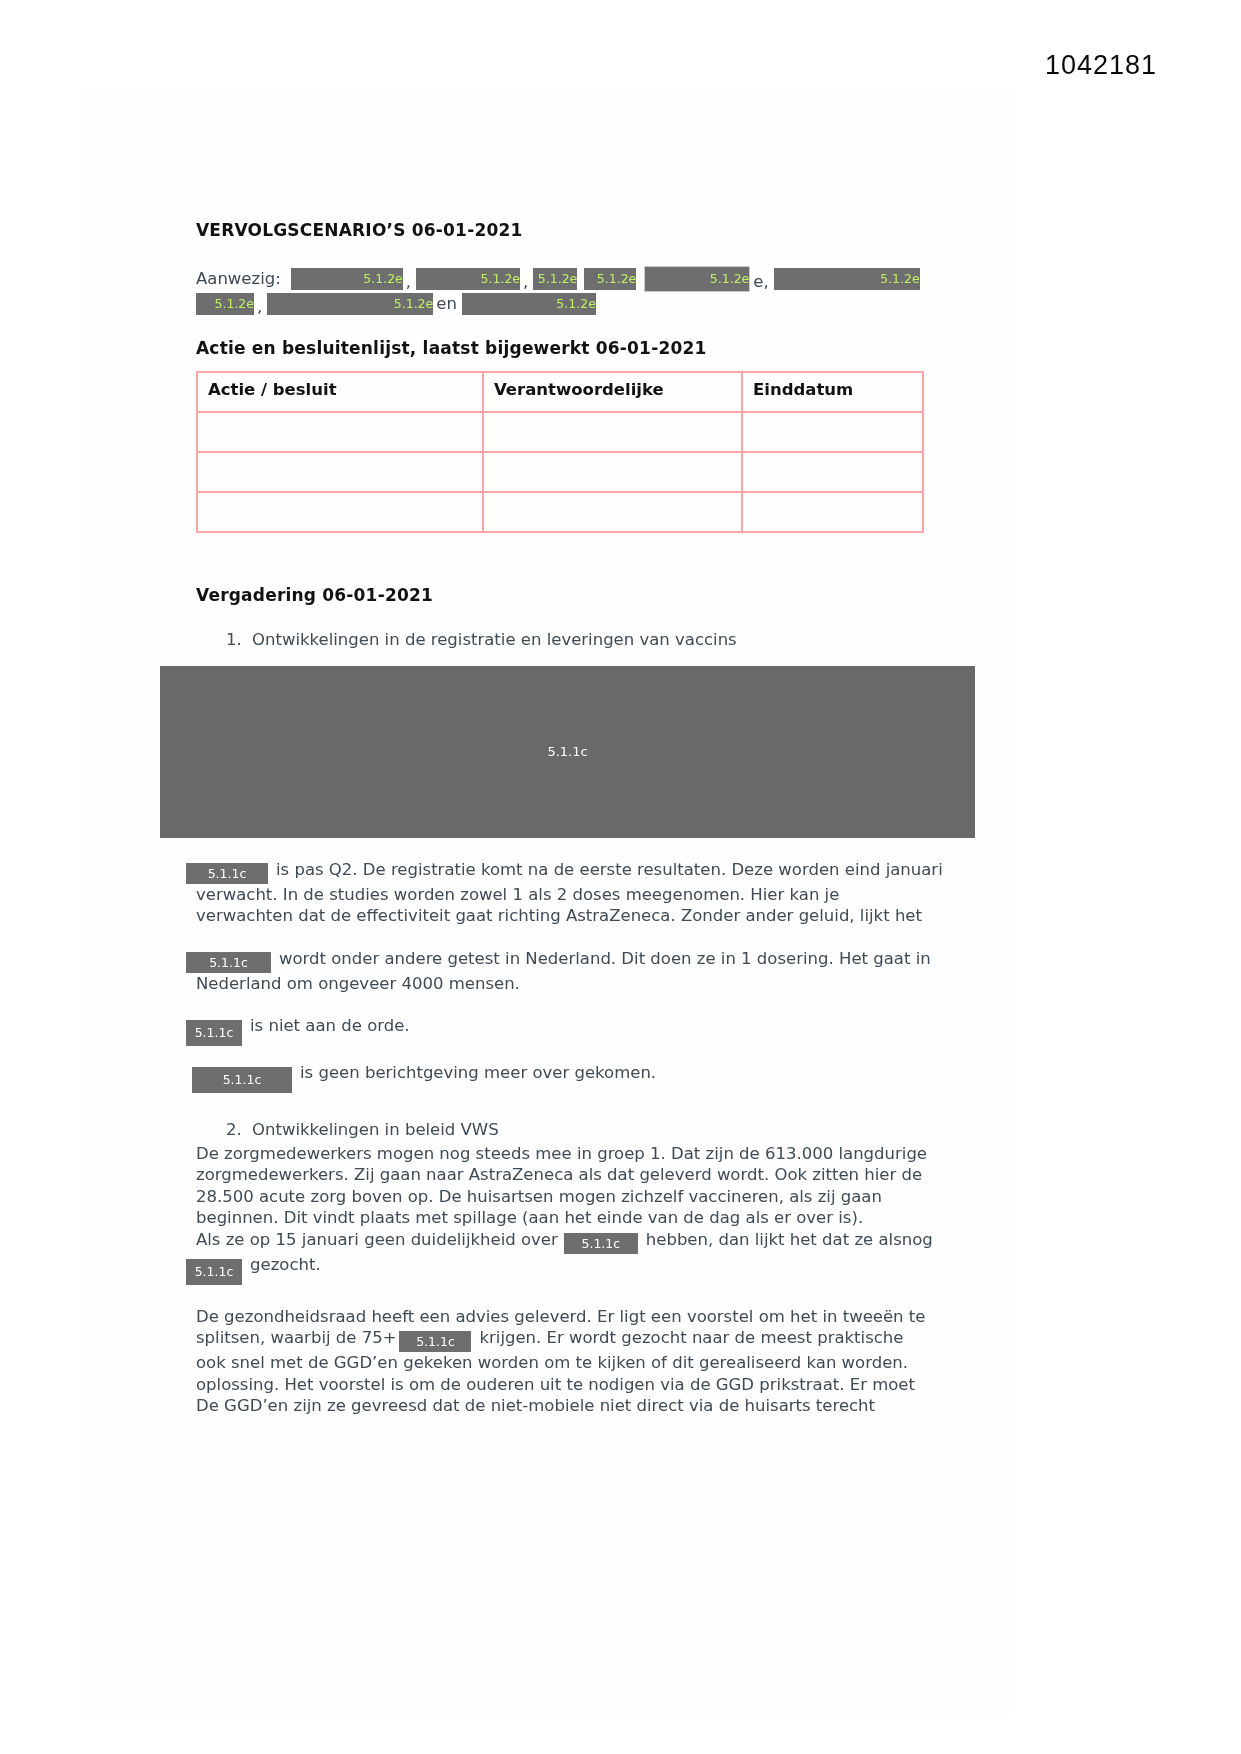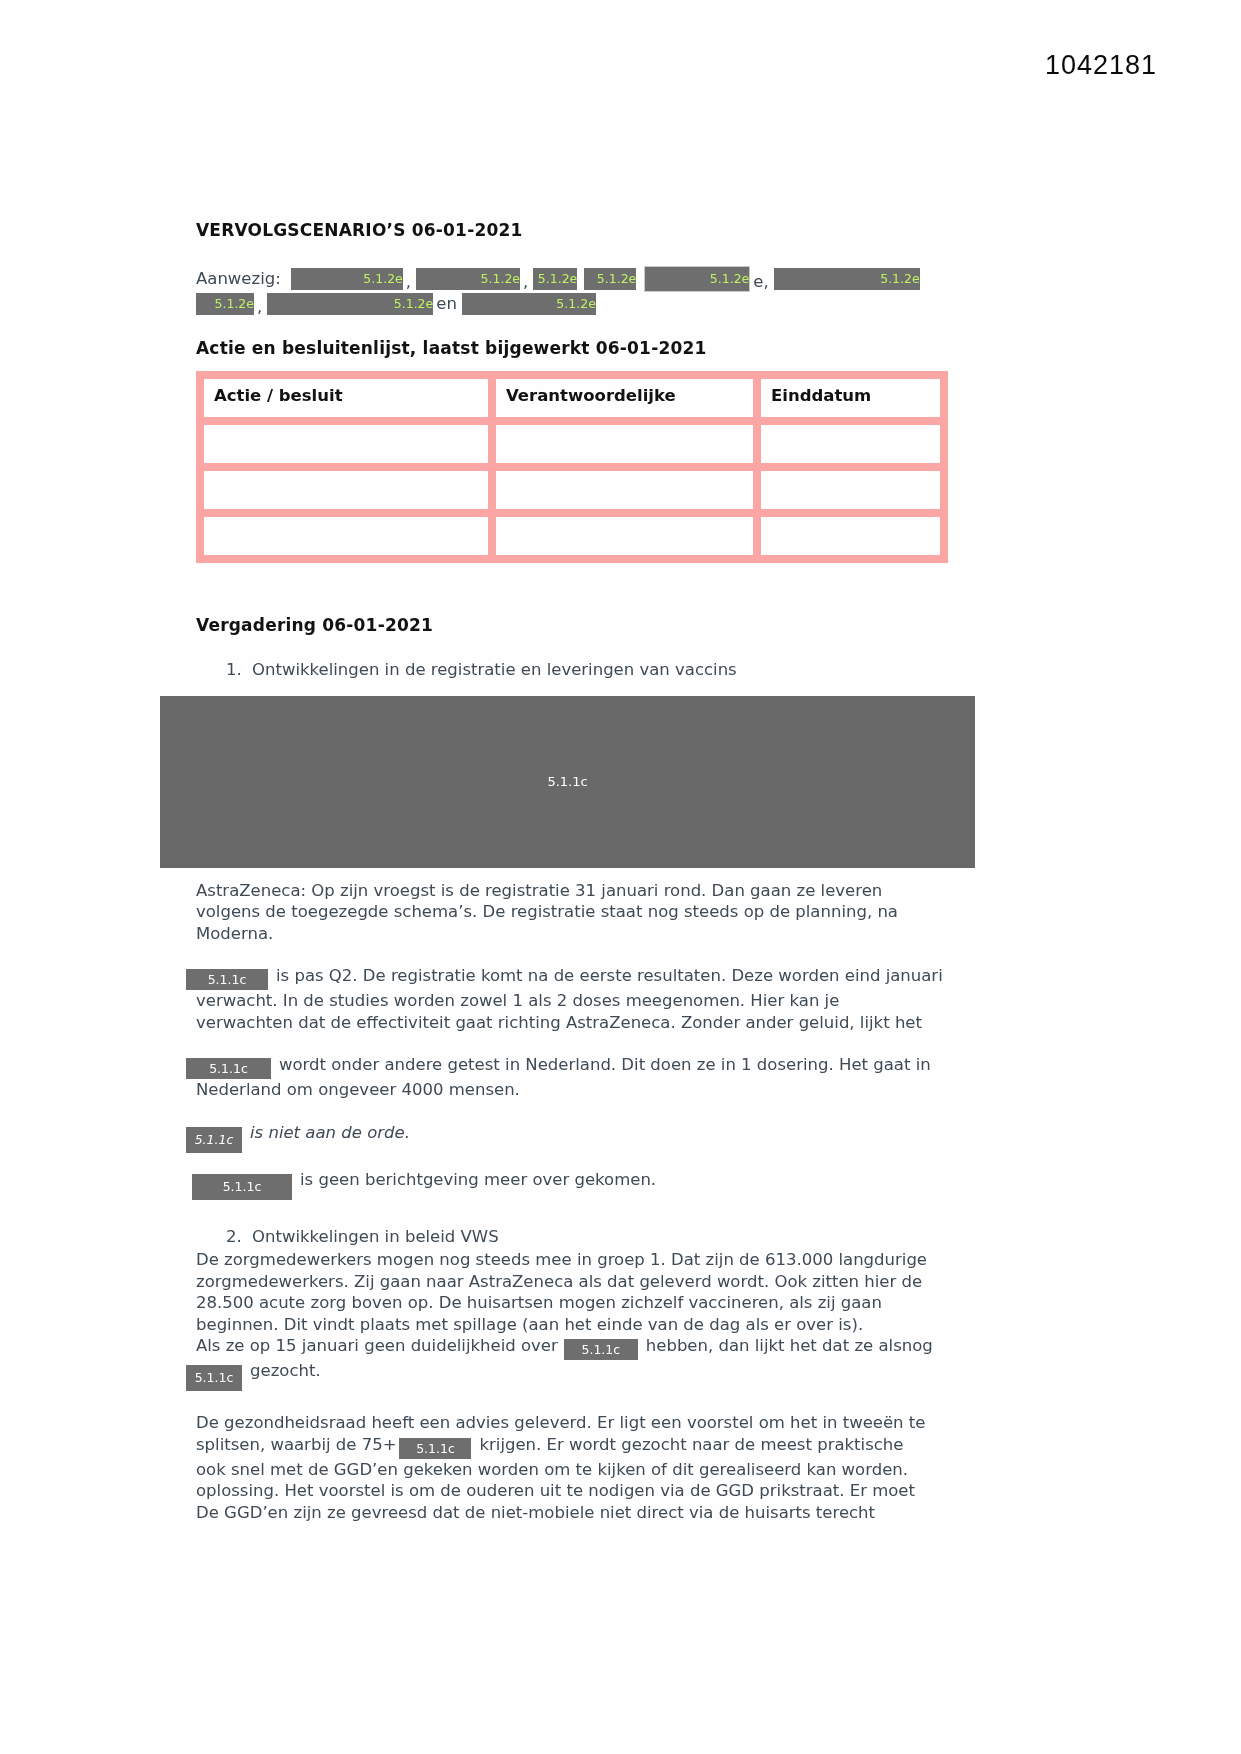--- a/index.html
+++ b/index.html
@@ -53,21 +53,21 @@
     border:1px solid #c9c9c9;
     box-shadow:0 0 0 2px #ffffff;
     height:24px;line-height:24px;
   }
   
   .actions-table{
     border-collapse:collapse;margin-top:13px;
     width:660px;table-layout:fixed;
   }
   .actions-table th,.actions-table td{
-    border:8px solid #fca5a5;
+    border:2px solid #fca5a5;
     padding:6px 10px;text-align:left;vertical-align:top;
   }
   .actions-table th{
     color:var(--heading-text);font-size:16.5px;font-weight:bold;height:26px;
   }
   .actions-table td{height:26px;}
   .col1{width:264px;} .col2{width:237px;} .col3{width:159px;}
   
   .num-item{display:flex;margin-top:24px;}
   .num-item .num{margin-left:30px;width:26px;}
@@ -79,21 +79,21 @@
     width:815px;height:172px;background:var(--block-bg);
   }
   .redaction-block .block-label{
     position:absolute;left:0;right:0;top:50%;
     transform:translateY(-50%);
     text-align:center;color:#ffffff;font-size:13px;
   }
   
   .para{margin-top:21px;}
   .para.first{margin-top:12px;}
-  .para.tight{font-style:italic;}
+  .para.tight{}
   .para.single{margin-top:16px;}
   .para.attached{margin-top:2px;}
   .tl{white-space:nowrap;}
   .inline-rb{
     display:inline-block;background:var(--redaction-bg);color:#fff;
     font-size:12.5px;height:21px;line-height:21px;text-align:center;
     vertical-align:-3px;margin-right:8px;
   }
   .inline-rb.lead{margin-left:-10px;}
   .inline-rb.tall{height:26px;line-height:26px;vertical-align:-6px;}
@@ -166,25 +166,20 @@
 
     <div class="num-item">
       <span class="num">1.</span>
       <span>Ontwikkelingen in de registratie en leveringen van vaccins</span>
     </div>
 
     <div class="redaction-block">
       <div class="block-label">5.1.1c</div>
     </div>
 
-    <div class="para first">
-      <div class="tl"><span>AstraZeneca: Op zijn vroegst is de registratie 31 januari rond. Dan gaan ze leveren</span></div>
-      <div class="tl"><span>volgens de toegezegde schema’s. De registratie staat nog steeds op de planning, na</span></div>
-      <div class="tl"><span>Moderna.</span></div>
-    </div>
 
     <div class="para">
       <div class="tl">
         <span class="inline-rb lead" style="width:82px">5.1.1c</span><span>is pas Q2. De registratie komt na de eerste resultaten. Deze worden eind januari</span>
       </div>
       <div class="tl"><span>verwacht. In de studies worden zowel 1 als 2 doses meegenomen. Hier kan je</span></div>
       <div class="tl"><span>verwachten dat de effectiviteit gaat richting AstraZeneca. Zonder ander geluid, lijkt het</span></div>
     </div>
 
     <div class="para">

